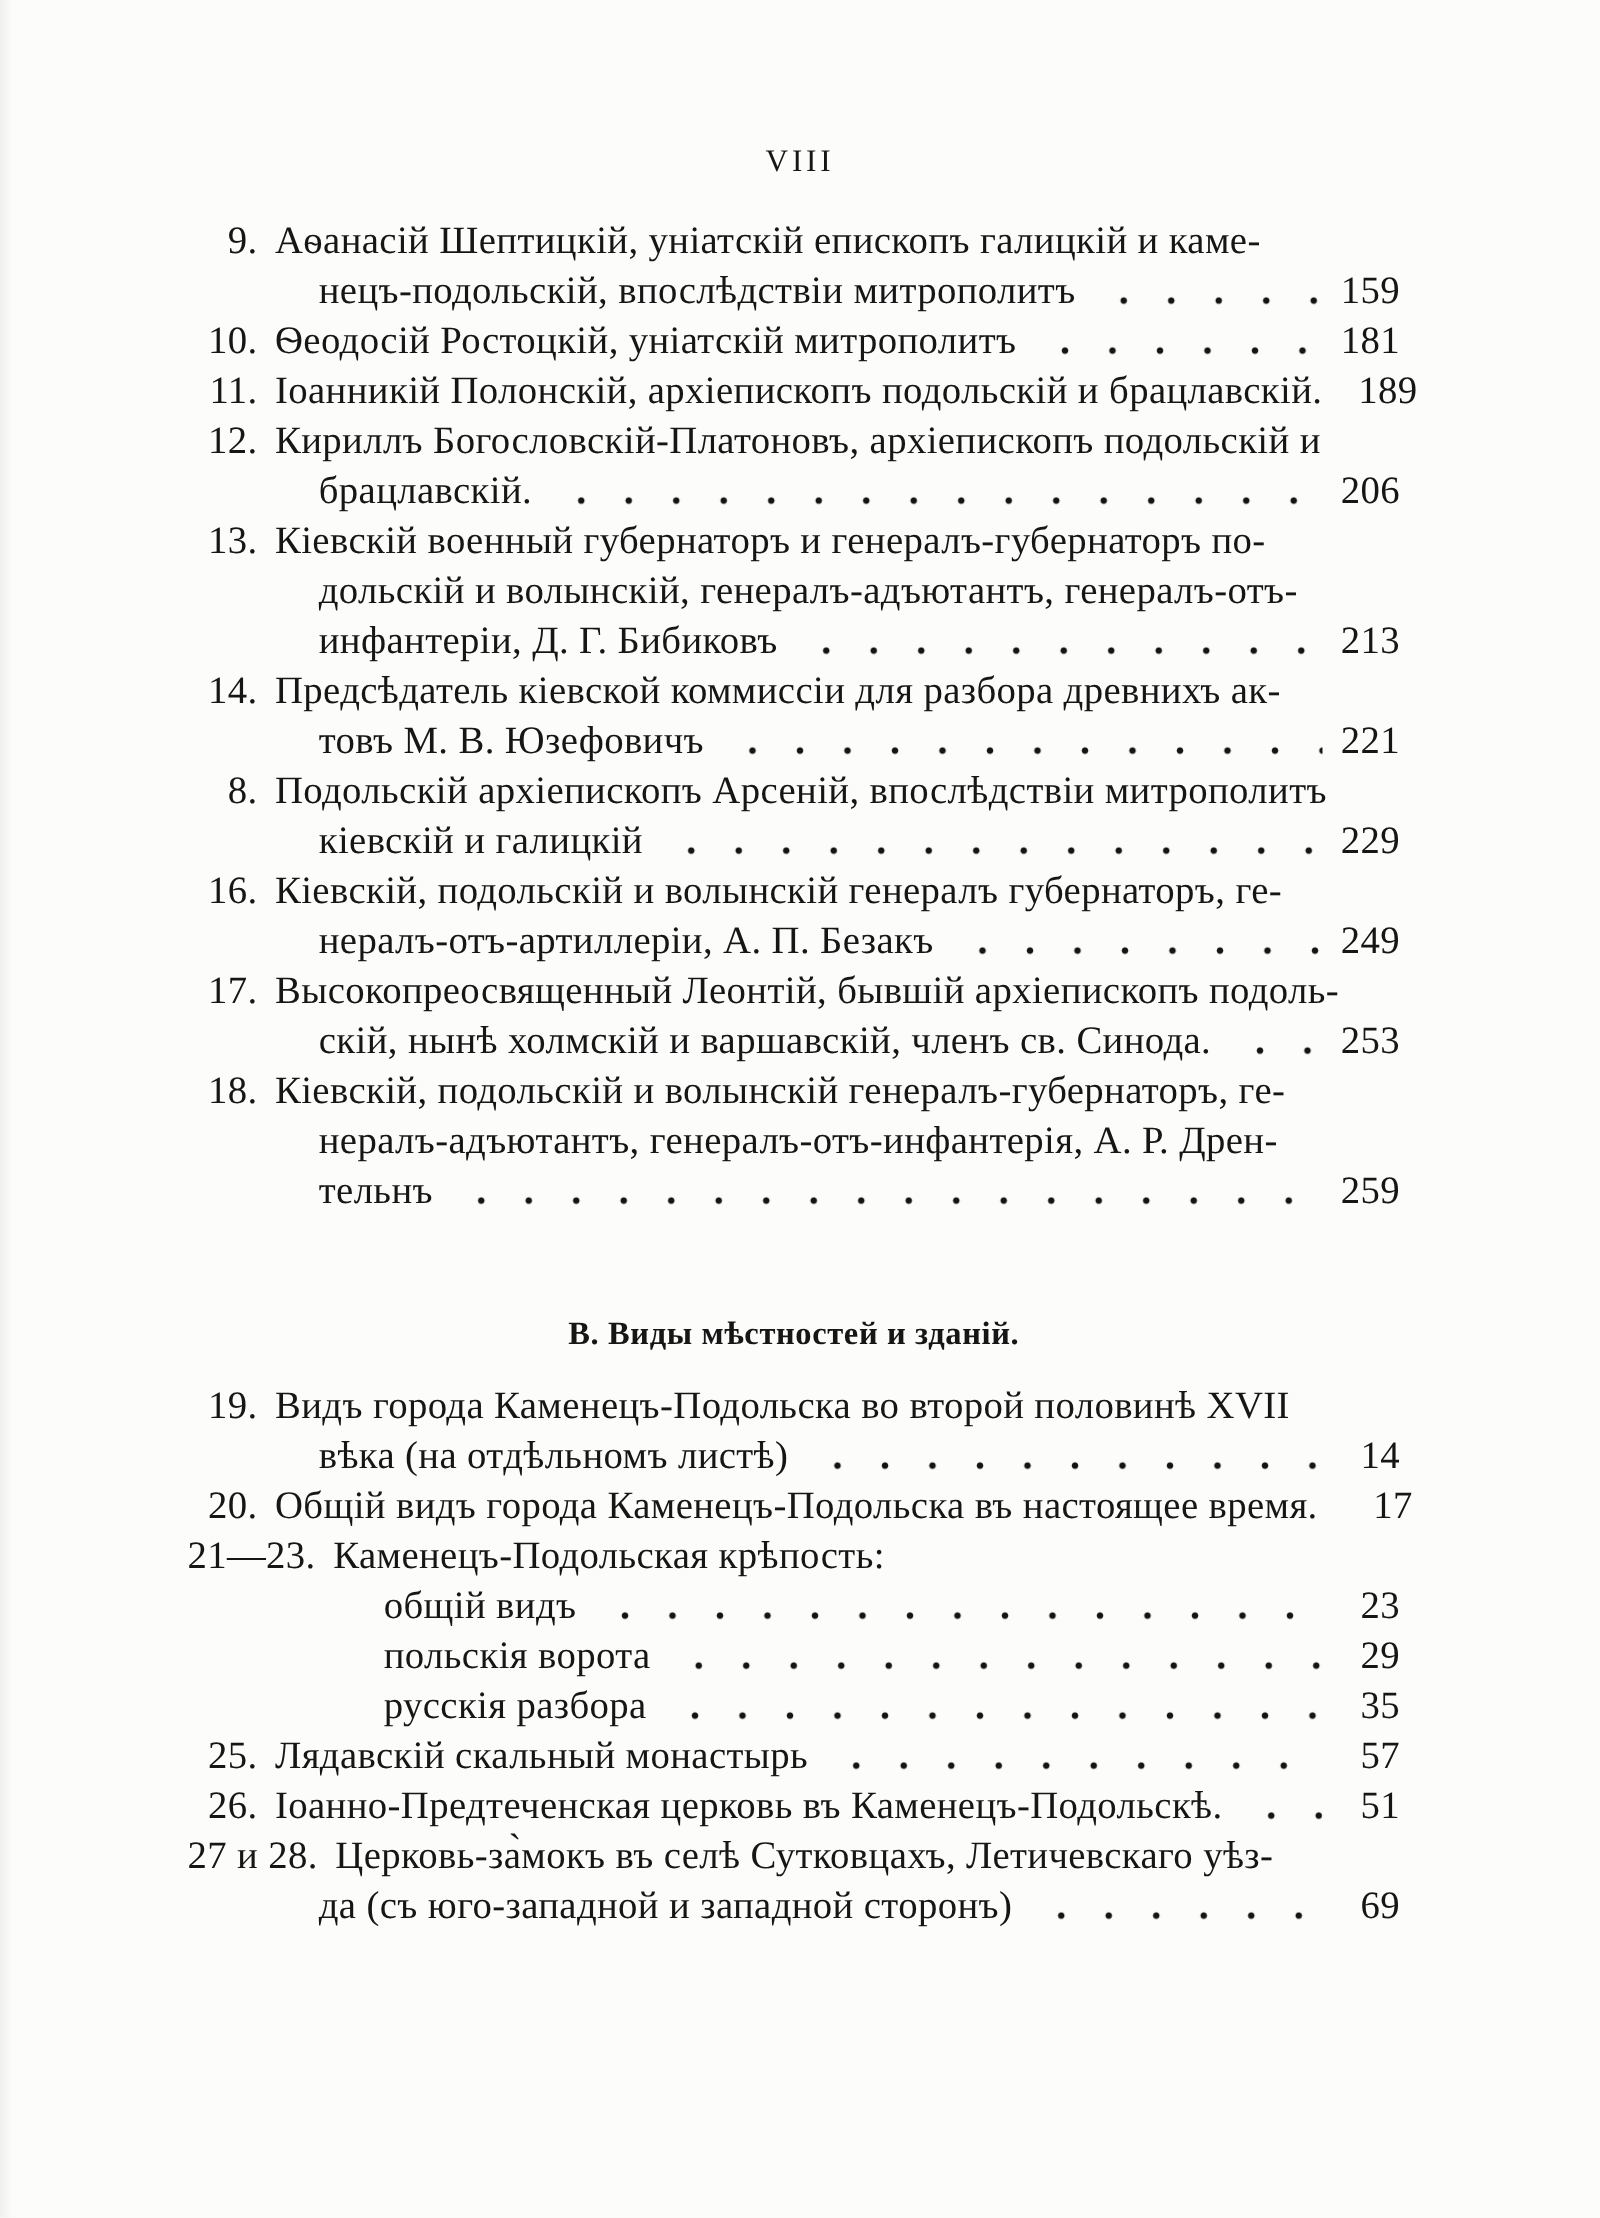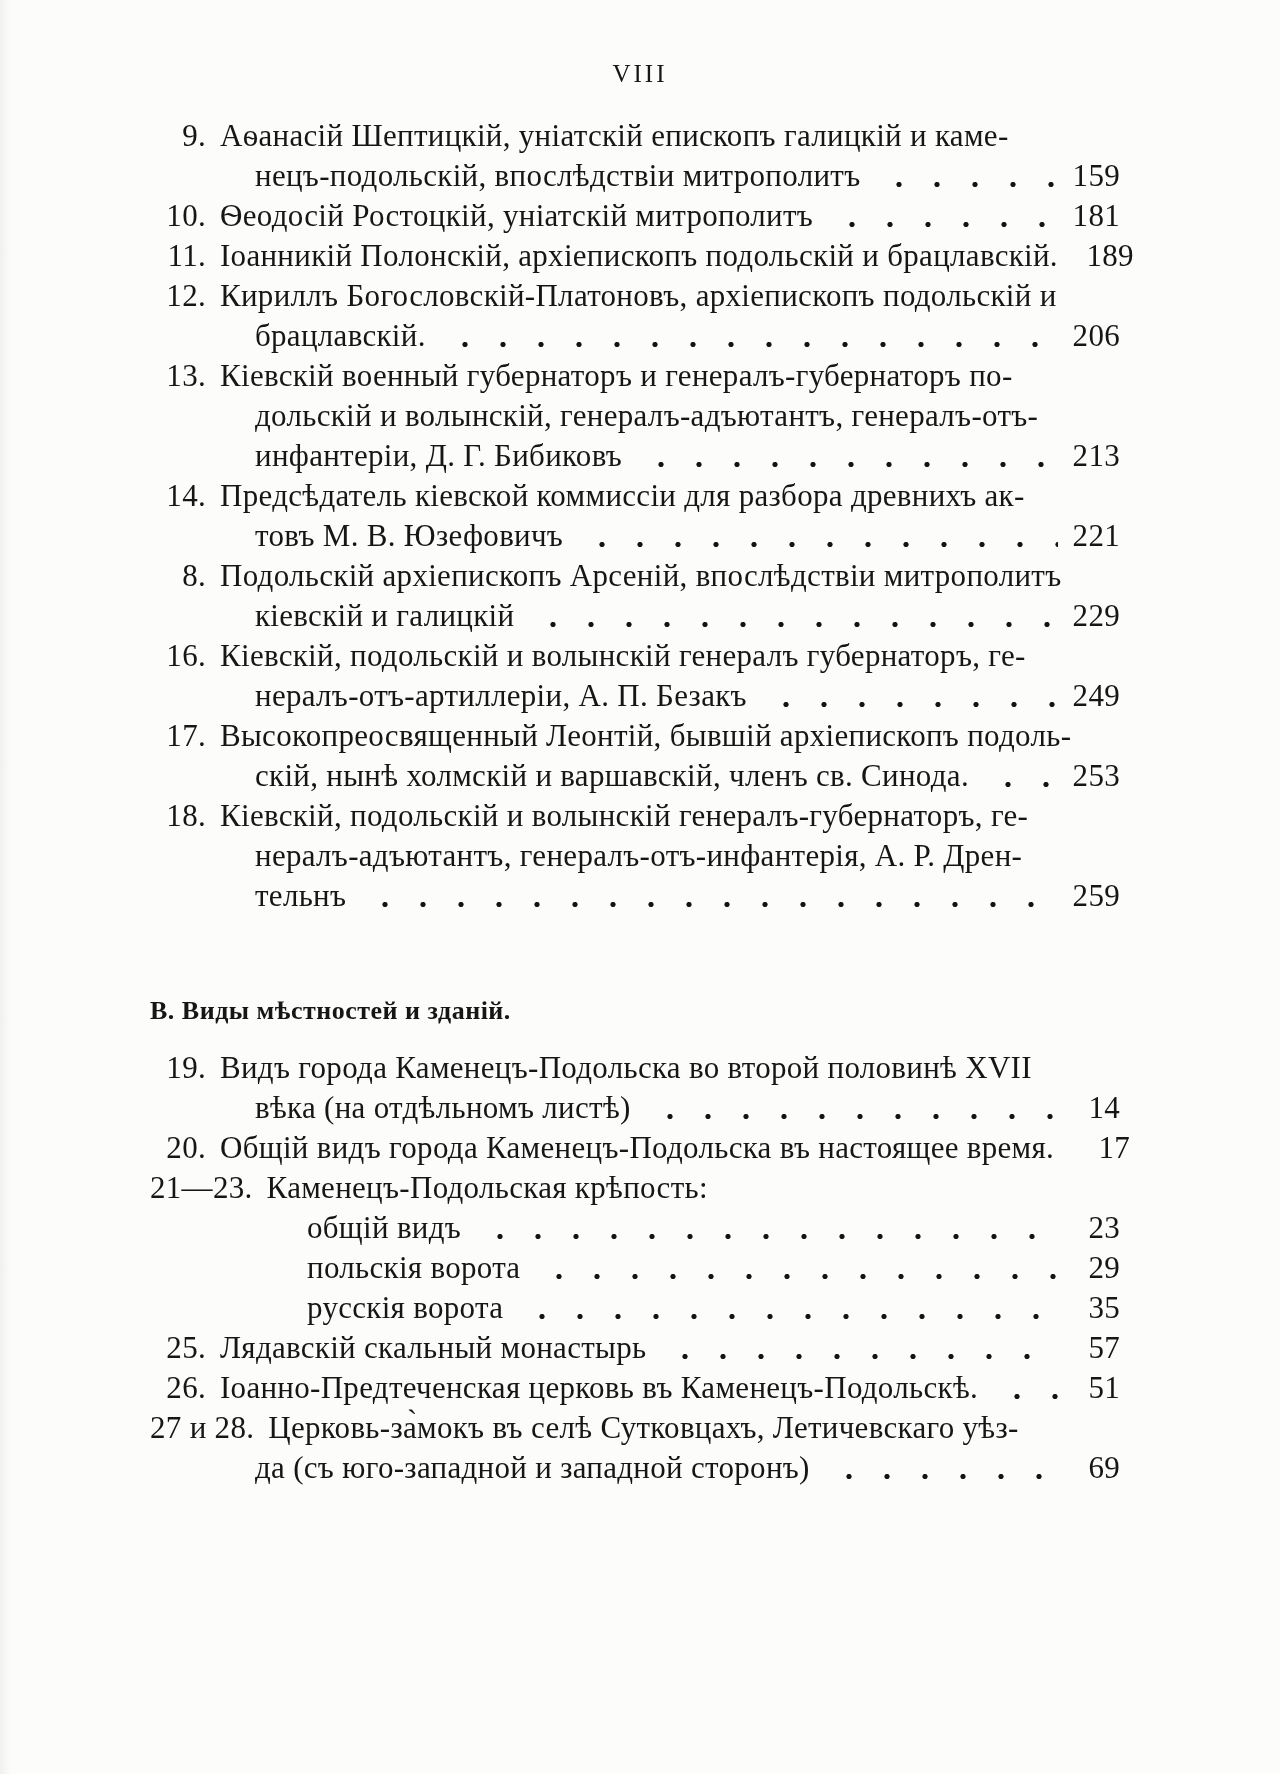--- a/index.html
+++ b/index.html
@@ -9,21 +9,21 @@
     color:#161616;
     font-family:"Liberation Serif","DejaVu Serif",serif;
     overflow:hidden;
   }
   .page{position:relative;width:1280px;height:1774px;
     background:linear-gradient(90deg,#f1f0ee 0,#fcfcfb 10px),
                linear-gradient(0deg,#efeeec 0,#fcfcfb 8px);
   }
   .folio{
     text-align:center;
-    padding-top:60px;
+    padding-top:116px;
     font-size:25px;
     letter-spacing:3px;
     font-variant:small-caps;
   }
   .toc{margin-left:150px;width:970px;}
   .toc-a{margin-top:28px;}
   .toc-b{margin-top:22px;}
   .line{
     display:flex;
     align-items:baseline;
@@ -48,20 +48,21 @@
     margin:0 8px 0 14px;
     background-image:radial-gradient(circle,#141414 2.2px,rgba(0,0,0,0) 3px);
     background-size:38px 9px;
     background-repeat:repeat-x;
     background-position:left 6px bottom 7px;
   }
   .pg{min-width:54px;text-align:right;white-space:nowrap;}
   .sec-title{
     margin:80px 0 0 150px;
     width:970px;
+    text-align:center;
     font-size:26px;
     font-weight:bold;
     letter-spacing:0.5px;
   }
 </style>
 </head>
 <body>
 
 <div class="page">
   <div class="folio">VIII</div>
@@ -216,21 +217,21 @@
       </div>
       <div class="entry">
         <div class="line sub">
           <span class="txt">польскія ворота</span>
           <span class="leader"></span>
           <span class="pg">29</span>
         </div>
       </div>
       <div class="entry">
         <div class="line sub">
-          <span class="txt">русскія ворота</span>
+          <span class="txt">русскія разбора</span>
           <span class="leader"></span>
           <span class="pg">35</span>
         </div>
       </div>
       <div class="entry">
         <div class="line">
           <span class="num">25.</span>
           <span class="txt">Лядавскій скальный монастырь</span>
           <span class="leader"></span>
           <span class="pg">57</span>

